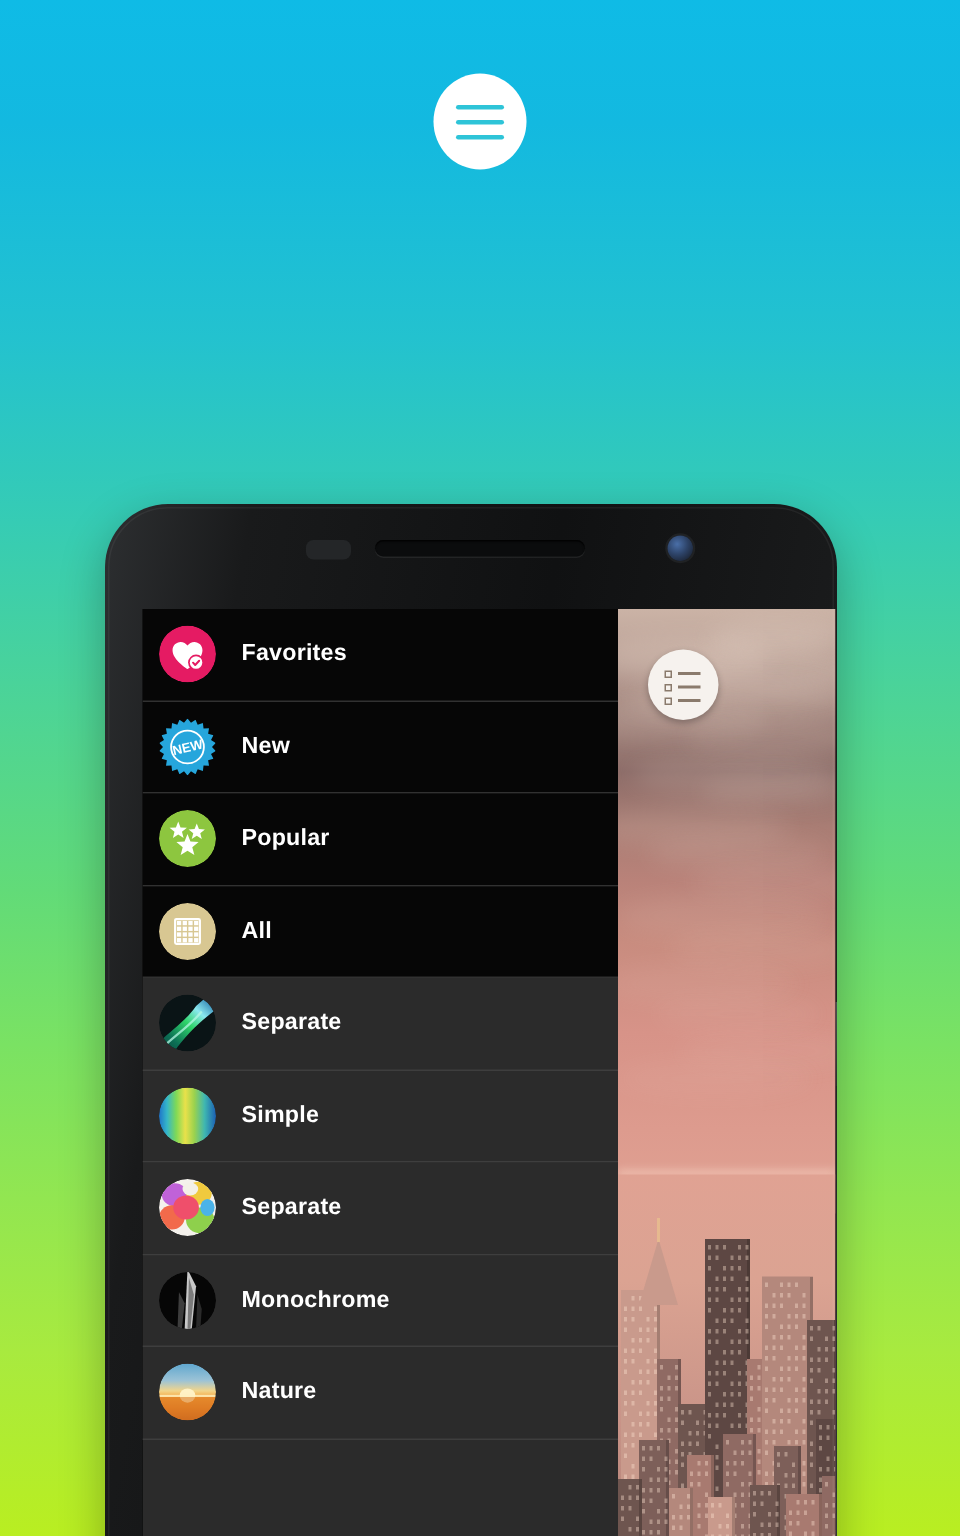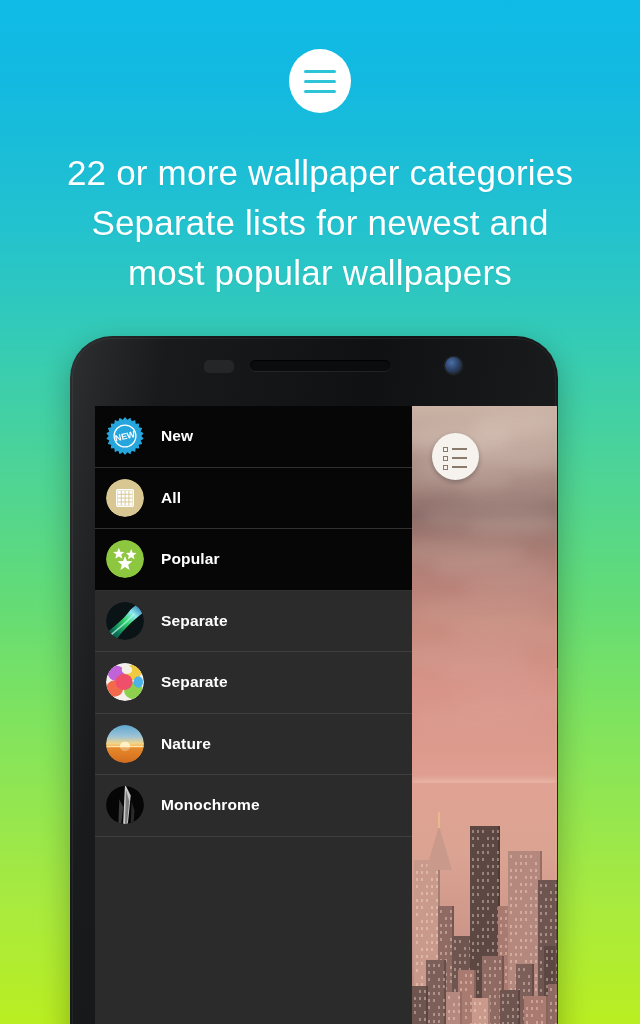--- a/index.html
+++ b/index.html
@@ -170,44 +170,62 @@
 <body>
 
 <div id="stage">
 
   <div id="hamburger">
     <span class="bar"></span>
     <span class="bar"></span>
     <span class="bar"></span>
   </div>
 
-  <div id="headline">
-    <span class="ln">22 or more wallpaper categories</span>
-    <span class="ln">Separate lists for newest and</span>
-    <span class="ln">most popular wallpapers</span>
-  </div>
 
   <div id="phone">
     <div id="sensor"></div>
     <div id="speaker"></div>
     <div id="camera"></div>
     <div id="powerbtn"></div>
 
     <div id="screen">
 
       <div id="drawer">
+          <div class="row dark">
+            <div class="row-icon">
+              <svg class="ic-svg" viewBox="0 0 40 40">
+        <circle cx="20" cy="20" r="20" fill="#e51b63"></circle>
+        <path d="M20 30.5C20 30.5 9.5 24.2 9.5 17.3c0-3.3 2.6-5.8 5.7-5.8 2 0 3.7 1 4.8 2.6 1.1-1.6 2.8-2.6 4.8-2.6 3.1 0 5.7 2.5 5.7 5.8 0 6.9-10.5 13.2-10.5 13.2z" fill="#fff"></path>
+        <circle cx="26" cy="26" r="5.6" fill="#e51b63"></circle>
+        <circle cx="26" cy="26" r="4.4" fill="#fff"></circle>
+        <path d="M23.9 26.1l1.5 1.6 2.8-3" stroke="#e51b63" stroke-width="1.4" fill="none" stroke-linecap="round" stroke-linejoin="round"></path>
+      </svg>
+            </div>
+            <div class="row-label">Favorites</div>
+          </div>
           <div class="row dark">
             <div class="row-icon">
               <svg class="ic-svg" viewBox="0 0 40 40">
         <polygon points="20.00,0.00 22.45,2.98 25.63,0.81 27.15,4.35 30.81,3.17 31.26,7.00 35.11,6.90 34.47,10.70 38.19,11.69 36.50,15.15 39.80,17.15 37.20,20.00 39.80,22.85 36.50,24.85 38.19,28.31 34.47,29.30 35.11,33.10 31.26,33.00 30.81,36.83 27.15,35.65 25.63,39.19 22.45,37.02 20.00,40.00 17.55,37.02 14.37,39.19 12.85,35.65 9.19,36.83 8.74,33.00 4.89,33.10 5.53,29.30 1.81,28.31 3.50,24.85 0.20,22.85 2.80,20.00 0.20,17.15 3.50,15.15 1.81,11.69 5.53,10.70 4.89,6.90 8.74,7.00 9.19,3.17 12.85,4.35 14.37,0.81 17.55,2.98 " fill="#26a6dc"></polygon>
         <circle cx="20" cy="20" r="11.5" fill="none" stroke="#fff" stroke-width="1.3"></circle>
         <text x="20" y="23.4" text-anchor="middle" font-family="Liberation Sans, sans-serif" font-size="9.2" font-weight="bold" fill="#fff" transform="rotate(-13 20 20)">NEW</text>
       </svg>
             </div>
             <div class="row-label">New</div>
+          </div>
+          <div class="row dark">
+            <div class="row-icon">
+              <svg class="ic-svg" viewBox="0 0 40 40">
+        <circle cx="20" cy="20" r="20" fill="#8dc63f"></circle>
+        <polygon points="13.50,8.10 15.12,12.27 19.59,12.52 16.12,15.35 17.26,19.68 13.50,17.25 9.74,19.68 10.88,15.35 7.41,12.52 11.88,12.27 " fill="#fff" transform="rotate(0 13.5 14.5)"></polygon>
+        <polygon points="26.50,9.50 28.02,13.41 32.21,13.65 28.95,16.30 30.03,20.35 26.50,18.08 22.97,20.35 24.05,16.30 20.79,13.65 24.98,13.41 " fill="#fff" transform="rotate(0 26.5 15.5)"></polygon>
+        <polygon points="20.00,16.80 22.07,22.15 27.80,22.47 23.35,26.09 24.82,31.63 20.00,28.53 15.18,31.63 16.65,26.09 12.20,22.47 17.93,22.15 " fill="#fff" transform="rotate(0 20 25)"></polygon>
+      </svg>
+            </div>
+            <div class="row-label">Popular</div>
           </div>
           <div class="row dark">
             <div class="row-icon">
               <svg class="ic-svg" viewBox="0 0 40 40">
         <circle cx="20" cy="20" r="20" fill="#d8c792"></circle>
         <rect x="11.3" y="11.3" width="17.4" height="17.4" fill="none" stroke="#fff" stroke-width="1.5" rx="1"></rect>
         <rect x="12.6" y="12.6" width="3.0" height="3.0" fill="#fff"></rect>
                 <rect x="16.6" y="12.6" width="3.0" height="3.0" fill="#fff"></rect>
                 <rect x="20.6" y="12.6" width="3.0" height="3.0" fill="#fff"></rect>
                 <rect x="24.6" y="12.6" width="3.0" height="3.0" fill="#fff"></rect>
@@ -220,31 +238,20 @@
                 <rect x="20.6" y="20.6" width="3.0" height="3.0" fill="#fff"></rect>
                 <rect x="24.6" y="20.6" width="3.0" height="3.0" fill="#fff"></rect>
                 <rect x="12.6" y="24.6" width="3.0" height="3.0" fill="#fff"></rect>
                 <rect x="16.6" y="24.6" width="3.0" height="3.0" fill="#fff"></rect>
                 <rect x="20.6" y="24.6" width="3.0" height="3.0" fill="#fff"></rect>
                 <rect x="24.6" y="24.6" width="3.0" height="3.0" fill="#fff"></rect>
       </svg>
             </div>
             <div class="row-label">All</div>
           </div>
-          <div class="row dark">
-            <div class="row-icon">
-              <svg class="ic-svg" viewBox="0 0 40 40">
-        <circle cx="20" cy="20" r="20" fill="#8dc63f"></circle>
-        <polygon points="13.50,8.10 15.12,12.27 19.59,12.52 16.12,15.35 17.26,19.68 13.50,17.25 9.74,19.68 10.88,15.35 7.41,12.52 11.88,12.27 " fill="#fff" transform="rotate(0 13.5 14.5)"></polygon>
-        <polygon points="26.50,9.50 28.02,13.41 32.21,13.65 28.95,16.30 30.03,20.35 26.50,18.08 22.97,20.35 24.05,16.30 20.79,13.65 24.98,13.41 " fill="#fff" transform="rotate(0 26.5 15.5)"></polygon>
-        <polygon points="20.00,16.80 22.07,22.15 27.80,22.47 23.35,26.09 24.82,31.63 20.00,28.53 15.18,31.63 16.65,26.09 12.20,22.47 17.93,22.15 " fill="#fff" transform="rotate(0 20 25)"></polygon>
-      </svg>
-            </div>
-            <div class="row-label">Popular</div>
-          </div>
           <div class="row">
             <div class="row-icon">
               <svg class="ic-svg" viewBox="0 0 40 40">
         <defs>
           <linearGradient id="gAb" x1="0" y1="1" x2="1" y2="0">
             <stop offset="0%" stop-color="#0b2a2b"></stop>
                     <stop offset="28%" stop-color="#0c6f55"></stop>
             <stop offset="50%" stop-color="#2fd46a"></stop>
                     <stop offset="66%" stop-color="#8be8ef"></stop>
             <stop offset="84%" stop-color="#1f6fa8"></stop>
@@ -260,37 +267,75 @@
           <path d="M-4 44 C 8 30, 18 26, 30 12" stroke="#b6f7e4" stroke-width="1.6" fill="none" opacity=".75"></path>
         </g>
       </svg>
             </div>
             <div class="row-label">Separate</div>
           </div>
           <div class="row">
             <div class="row-icon">
               <svg class="ic-svg" viewBox="0 0 40 40">
         <defs>
+          <linearGradient id="gSi" x1="0" y1="0" x2="1" y2="0">
+            <stop offset="0%" stop-color="#1e73c9"></stop>
+                    <stop offset="14%" stop-color="#35b6c9"></stop>
+            <stop offset="30%" stop-color="#7ed957"></stop>
+                    <stop offset="46%" stop-color="#e9e14a"></stop>
+            <stop offset="62%" stop-color="#9ad24e"></stop>
+                    <stop offset="80%" stop-color="#3fb7b0"></stop>
+            <stop offset="100%" stop-color="#1b5fb4"></stop>
+          </linearGradient>
+        </defs>
+        <circle cx="20" cy="20" r="20" fill="url(#gSi)"></circle>
+      </svg>
+            </div>
+            <div class="row-label">Simple</div>
+          </div>
+          <div class="row">
+            <div class="row-icon">
+              <svg class="ic-svg" viewBox="0 0 40 40">
+        <defs>
                   <clipPath id="cCo">
                     <circle cx="20" cy="20" r="20"></circle>
                   </clipPath>
                 </defs>
         <circle cx="20" cy="20" r="20" fill="#f4f1ec"></circle>
         <g clip-path="url(#cCo)">
           <ellipse cx="11" cy="11" rx="9" ry="8" fill="#c062d8"></ellipse>
           <ellipse cx="28" cy="10" rx="9" ry="8" fill="#f0ca3e"></ellipse>
           <ellipse cx="9" cy="27" rx="9" ry="8.5" fill="#f26a4b"></ellipse>
           <ellipse cx="29" cy="29" rx="10" ry="9" fill="#8ed04c"></ellipse>
           <ellipse cx="19" cy="20" rx="9" ry="8.5" fill="#ef4f6b"></ellipse>
           <ellipse cx="22" cy="7" rx="5.5" ry="4.5" fill="#f3f0e8"></ellipse>
           <ellipse cx="34" cy="20" rx="5" ry="6" fill="#4bb3e8"></ellipse>
         </g>
       </svg>
             </div>
             <div class="row-label">Separate</div>
+          </div>
+          <div class="row">
+            <div class="row-icon">
+              <svg class="ic-svg" viewBox="0 0 40 40">
+        <defs>
+                  <clipPath id="cMo">
+                    <circle cx="20" cy="20" r="20"></circle>
+                  </clipPath>
+                </defs>
+        <circle cx="20" cy="20" r="20" fill="#060606"></circle>
+        <g clip-path="url(#cMo)">
+          <path d="M20 -2 L26 10 L23 40 L18 40 Z" fill="#d9d9d9" opacity=".92"></path>
+          <path d="M21 4 L24.5 16 L22 40 L20 40 Z" fill="#7b7b7b"></path>
+          <path d="M14 14 L18 22 L16 40 L13 40 Z" fill="#3d3d3d"></path>
+          <path d="M27 16 L30 26 L29 40 L26 40 Z" fill="#2a2a2a"></path>
+        </g>
+      </svg>
+            </div>
+            <div class="row-label">Monochrome</div>
           </div>
           <div class="row">
             <div class="row-icon">
               <svg class="ic-svg" viewBox="0 0 40 40">
         <defs>
           <linearGradient id="gNa" x1="0" y1="0" x2="0" y2="1">
             <stop offset="0%" stop-color="#5fa7cf"></stop>
                     <stop offset="30%" stop-color="#9cc3d6"></stop>
             <stop offset="48%" stop-color="#f2d58a"></stop>
                     <stop offset="60%" stop-color="#f6a33c"></stop>
@@ -303,39 +348,20 @@
         </defs>
         <circle cx="20" cy="20" r="20" fill="url(#gNa)"></circle>
         <g clip-path="url(#cNa)">
           <ellipse cx="20" cy="22.5" rx="5.5" ry="5" fill="#fff3c9" opacity=".95"></ellipse>
           <rect x="0" y="22" width="40" height="1.5" fill="#fff1c2" opacity=".8"></rect>
           <rect x="0" y="23.5" width="40" height="16.5" fill="#d7751f" opacity=".55"></rect>
         </g>
       </svg>
             </div>
             <div class="row-label">Nature</div>
-          </div>
-          <div class="row">
-            <div class="row-icon">
-              <svg class="ic-svg" viewBox="0 0 40 40">
-        <defs>
-                  <clipPath id="cMo">
-                    <circle cx="20" cy="20" r="20"></circle>
-                  </clipPath>
-                </defs>
-        <circle cx="20" cy="20" r="20" fill="#060606"></circle>
-        <g clip-path="url(#cMo)">
-          <path d="M20 -2 L26 10 L23 40 L18 40 Z" fill="#d9d9d9" opacity=".92"></path>
-          <path d="M21 4 L24.5 16 L22 40 L20 40 Z" fill="#7b7b7b"></path>
-          <path d="M14 14 L18 22 L16 40 L13 40 Z" fill="#3d3d3d"></path>
-          <path d="M27 16 L30 26 L29 40 L26 40 Z" fill="#2a2a2a"></path>
-        </g>
-      </svg>
-            </div>
-            <div class="row-label">Monochrome</div>
           </div>
         </div>
 
       <div id="preview">
         <div id="sky">
             <div class="cloud" style="left: -10px; top: 18px; width: 110px; height: 28px; opacity: 0.4;"></div>
             <div class="cloud" style="left: 30px; top: 26px; width: 130px; height: 34px; opacity: 0.34;"></div>
             <div class="cloud" style="left: 5px; top: 46px; width: 150px; height: 30px; opacity: 0.26;"></div>
             <div class="cloud" style="left: 60px; top: 8px; width: 90px; height: 22px; opacity: 0.45;"></div>
             <div class="cloud" style="left: -20px; top: 62px; width: 120px; height: 26px; opacity: 0.22;"></div>

